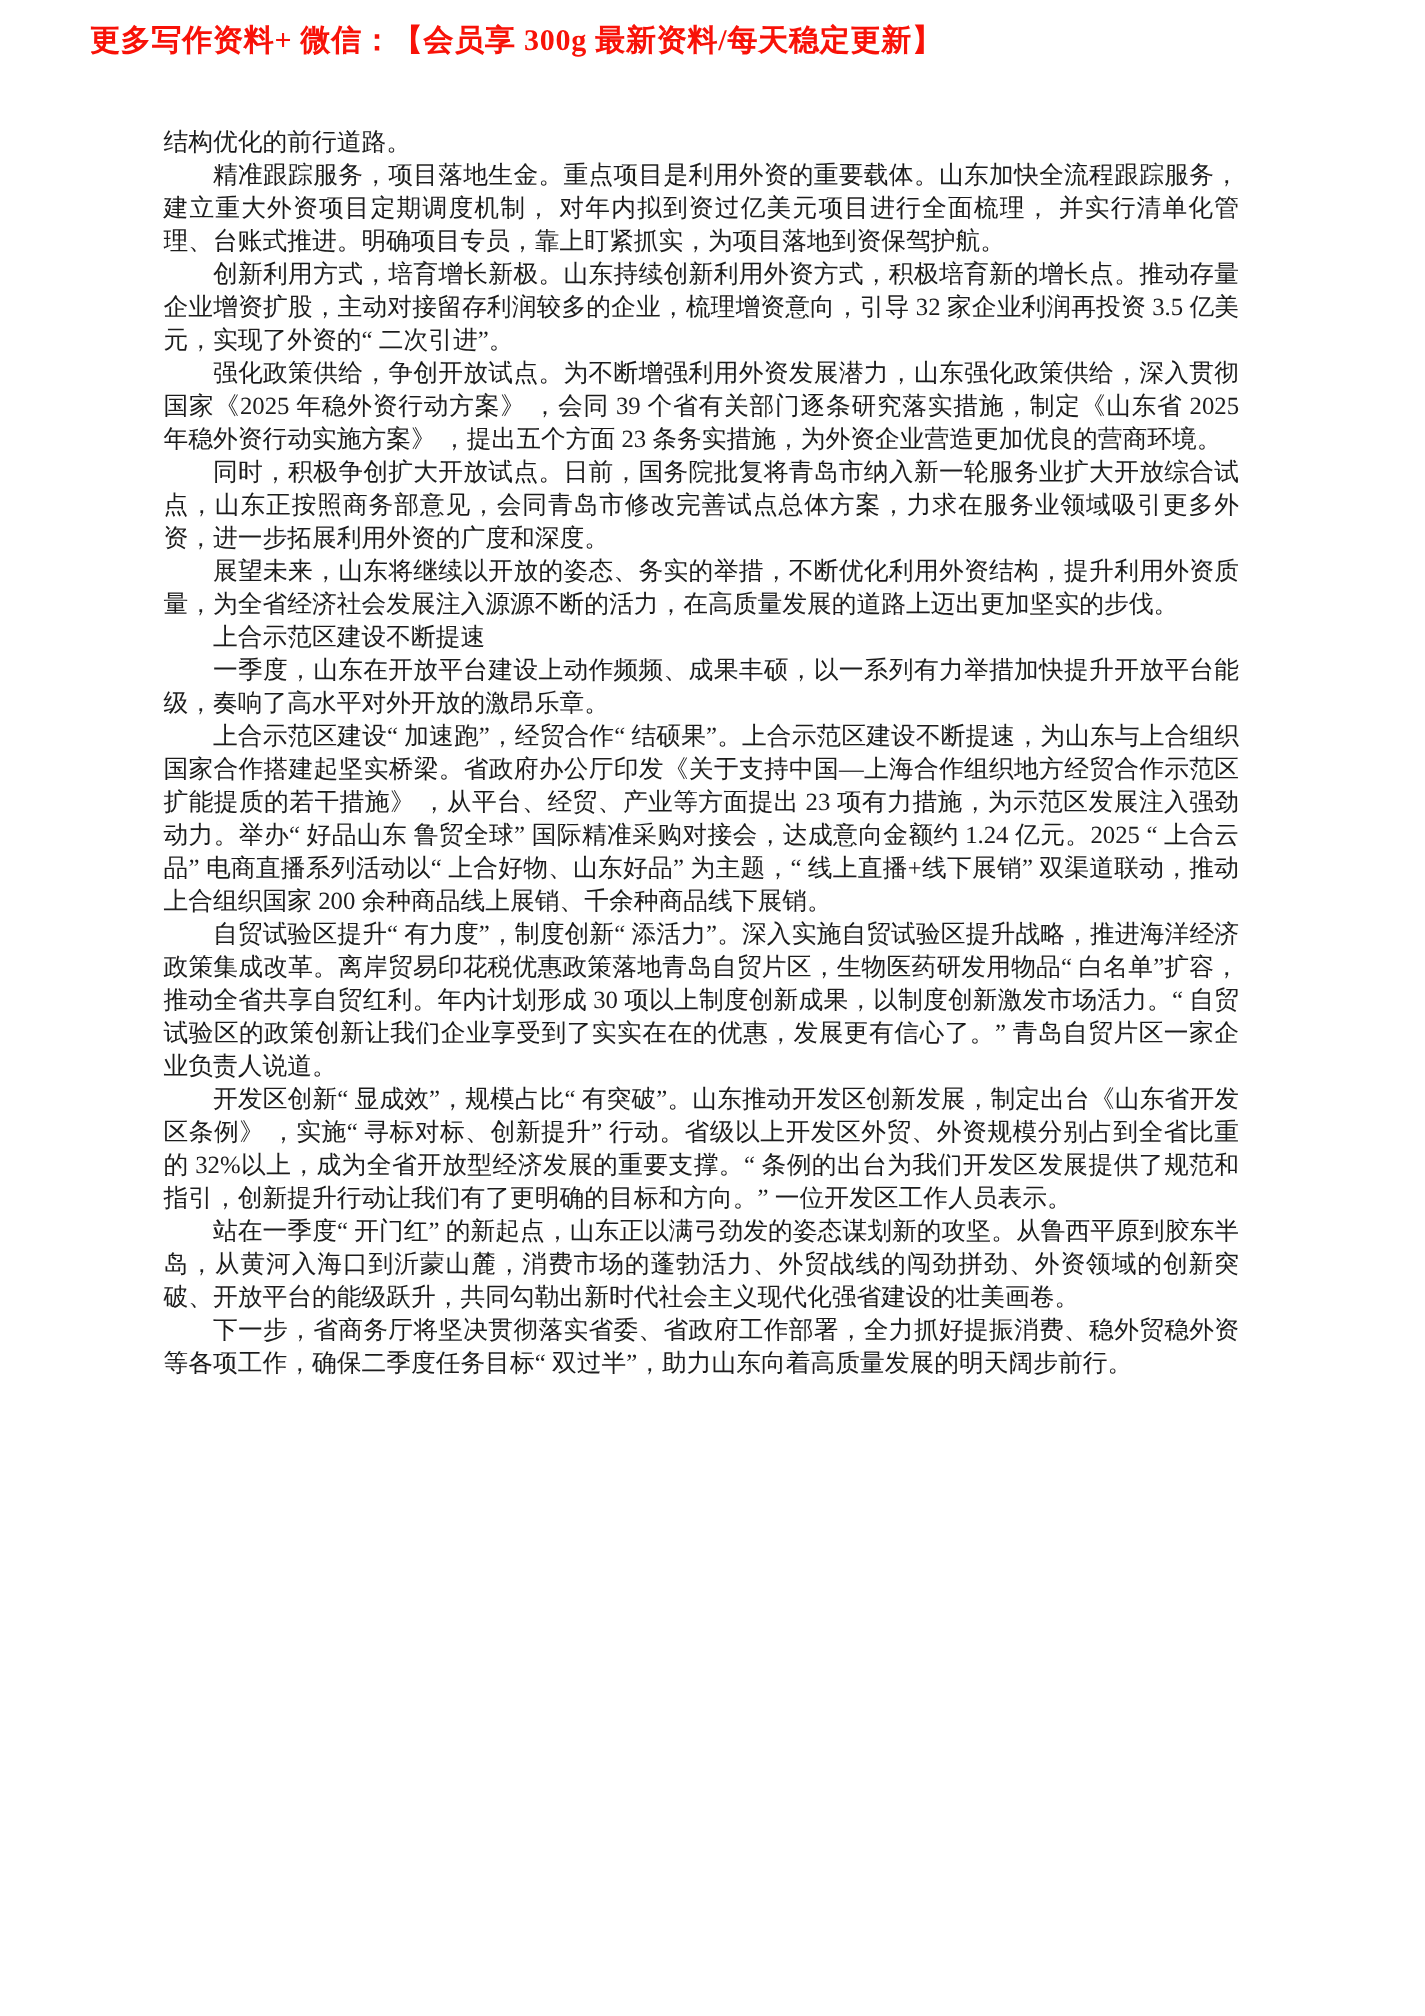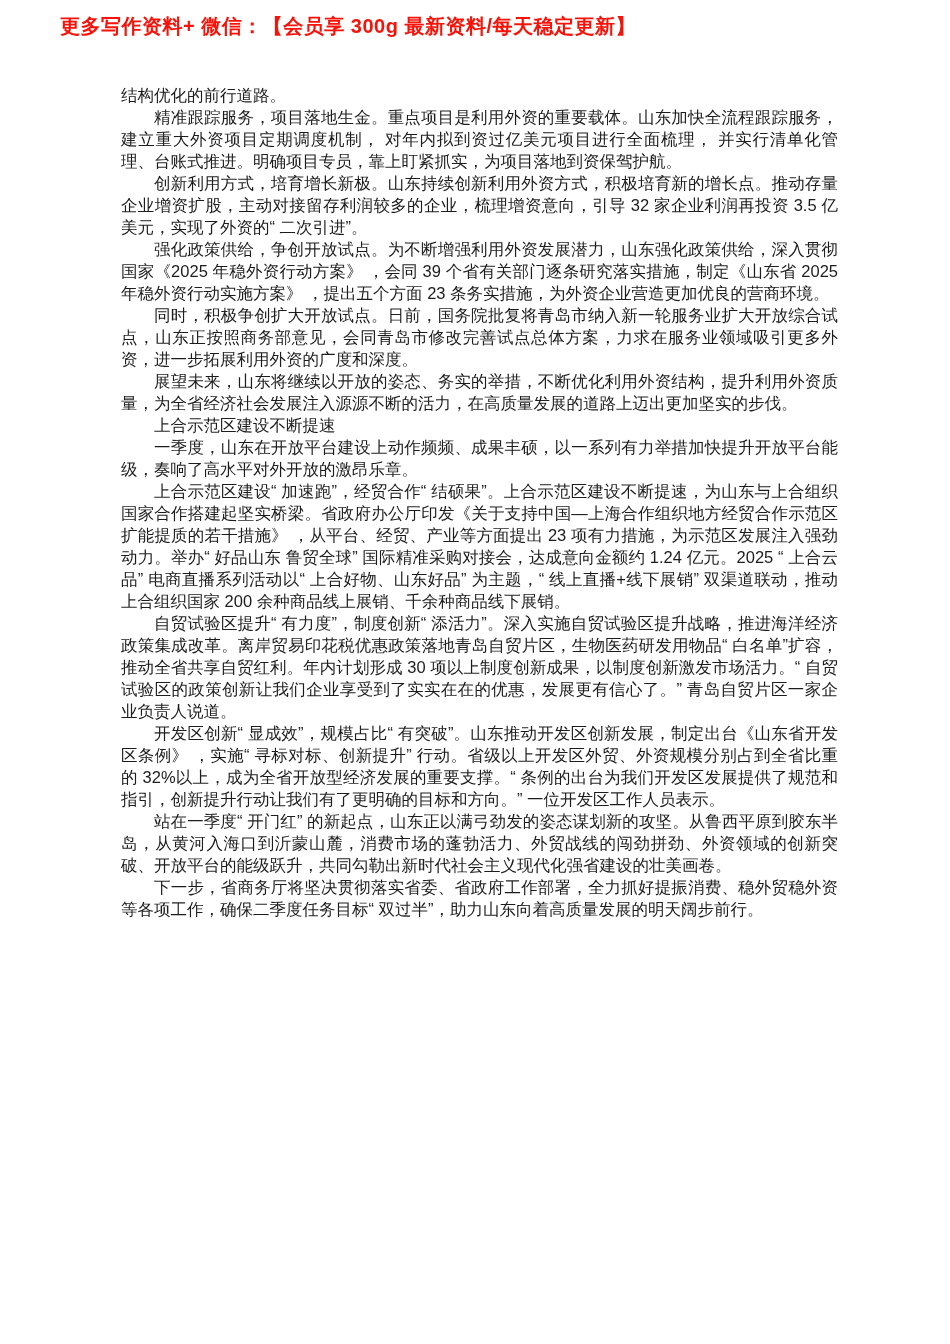--- a/index.html
+++ b/index.html
@@ -3,36 +3,36 @@
 <meta charset="utf-8">
 <style>
   * { margin: 0; padding: 0; box-sizing: border-box; }
   html, body { background: #ffffff; }
   .page {
     position: relative;
     width: 950px;
     height: 992px;
     background: #ffffff;
     overflow: hidden;
-    font-family: Liberation Sans, sans-serif;
+    font-family: Liberation Serif, serif;
     border-radius: 15px;
   }
   .promo-header {
     position: absolute;
     left: 60px;
     top: 13px;
     font-size: 20px;
     font-weight: bold;
     letter-spacing: 0.5px;
     color: #f81208;
     white-space: nowrap;
   }
   .body-text {
     position: absolute;
-    left: 121px;
+    left: 109px;
     top: 84px;
     width: 717px;
     font-size: 16.5px;
     line-height: 22px;
     color: #1c1c1c;
     text-align: justify;
   }
   .body-text p {
     text-indent: 2em;
     margin: 0;

